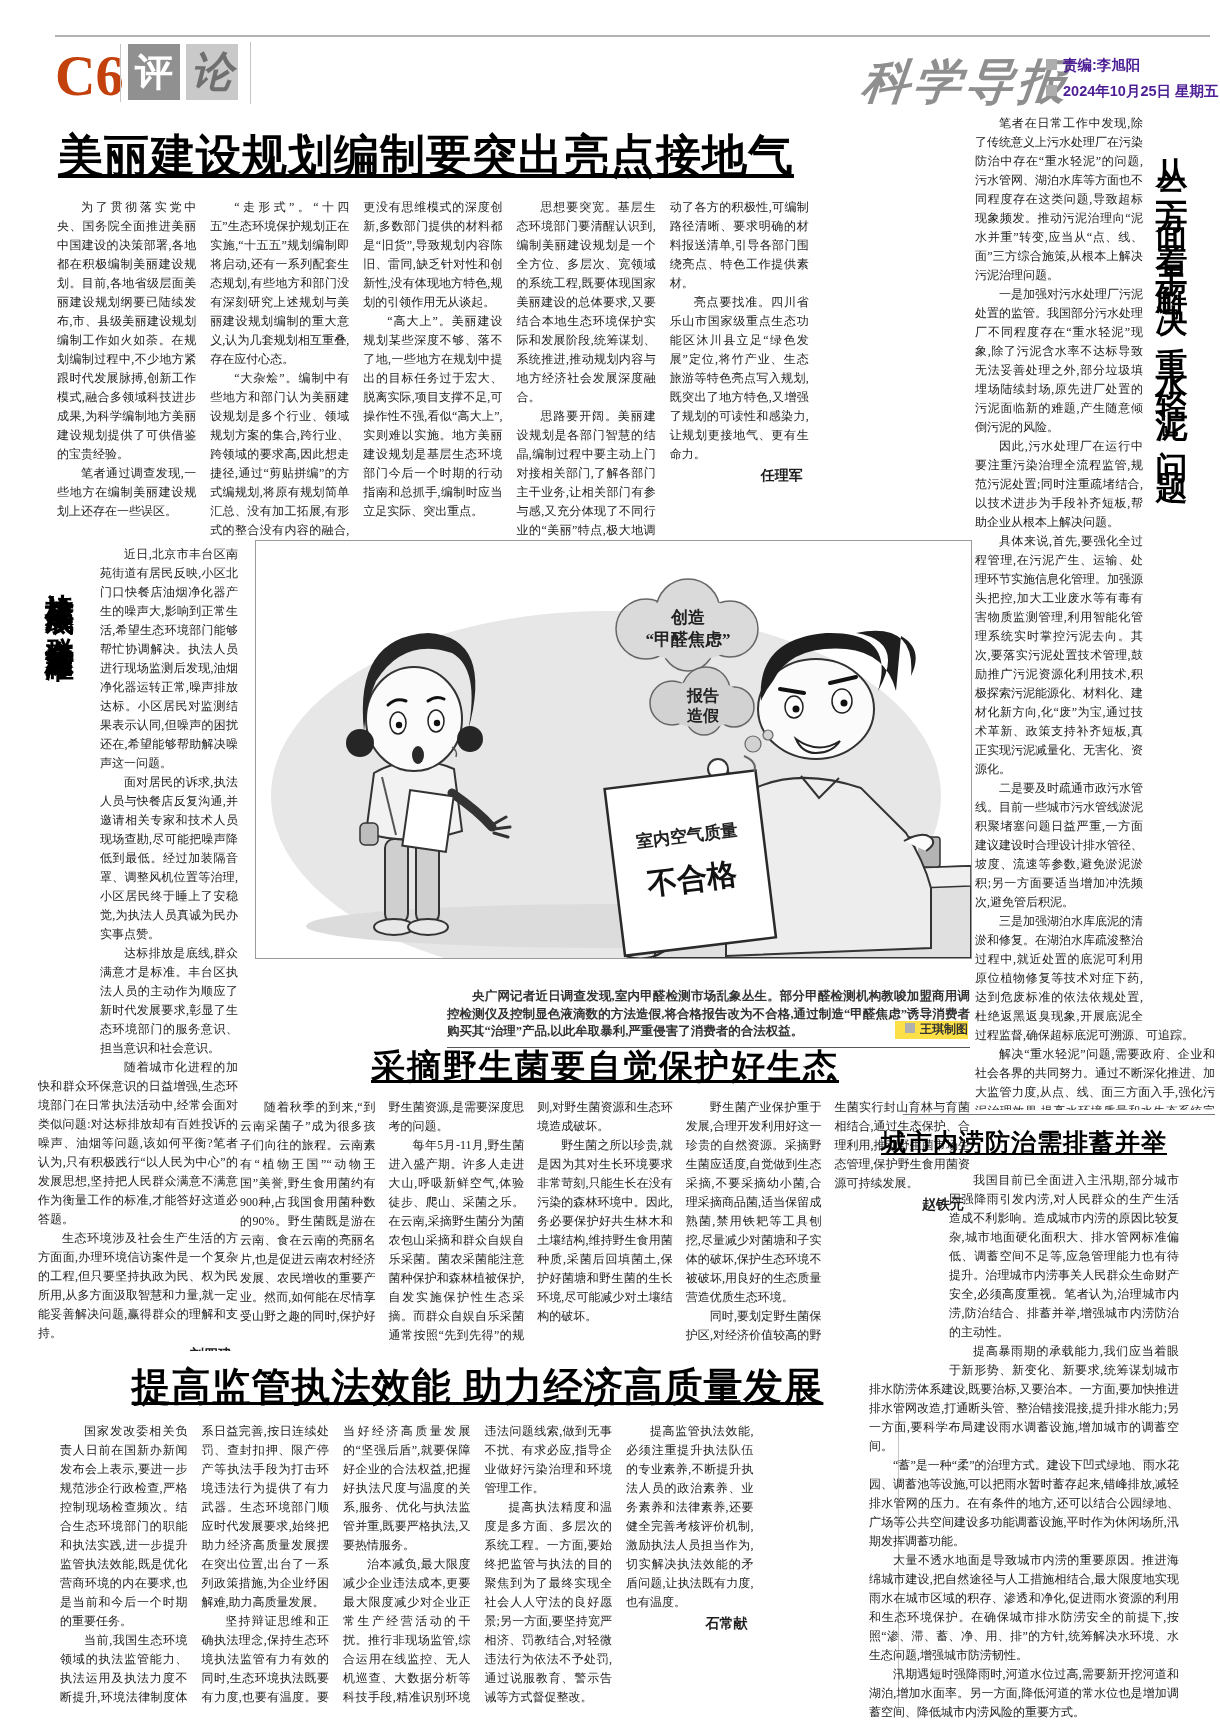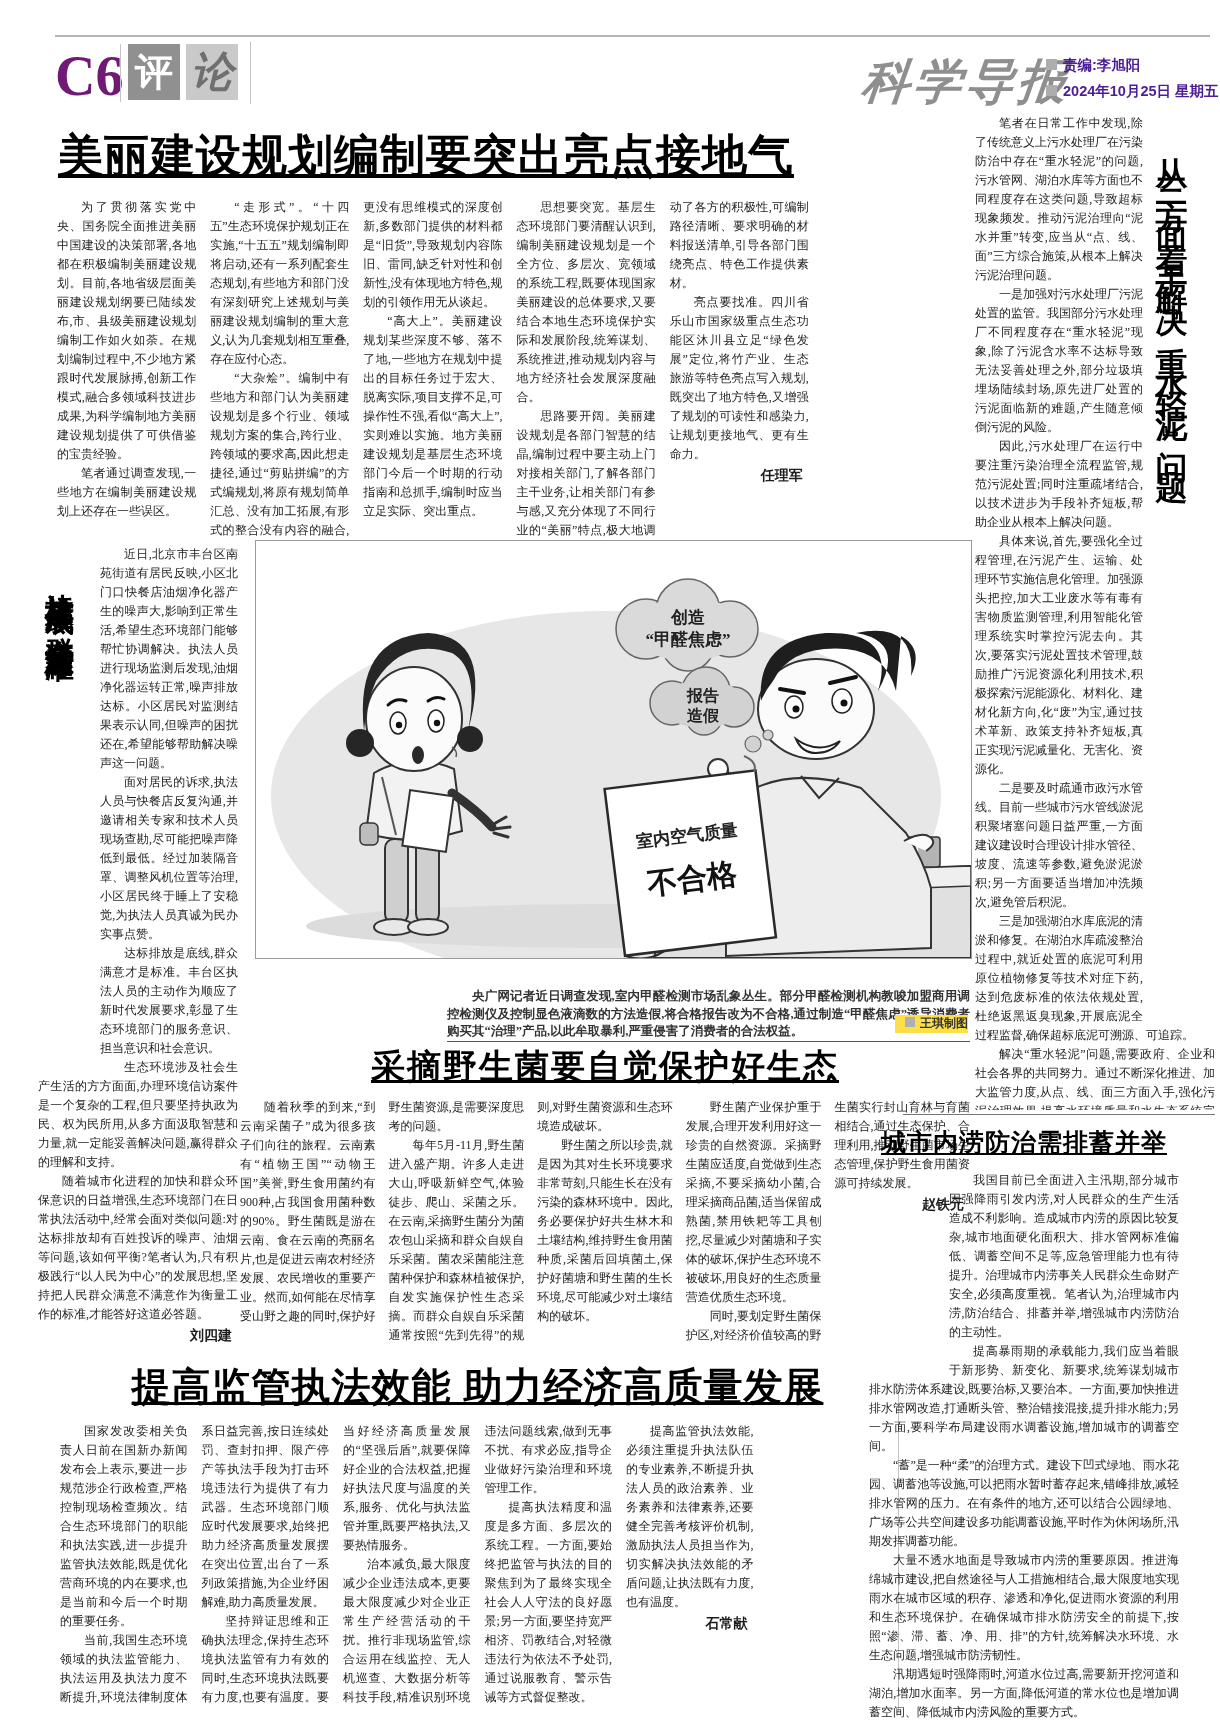--- a/index.html
+++ b/index.html
@@ -3,21 +3,21 @@
 <meta charset="utf-8">
 <style>
   html,body{margin:0;padding:0;background:#e9e9e9;}
   .page{position:relative;width:1220px;height:1725px;background:#ffffff;margin:0 auto;
         font-family:"Liberation Serif",serif;color:#1c1c1c;overflow:hidden;}
   .rule{position:absolute;background:#b3b3b3;}
   .vrule{position:absolute;background:#c4c4c4;width:1px;}
 
   
   .edition{position:absolute;left:55px;top:44px;font-family:"Liberation Serif",serif;
-           font-weight:bold;font-size:56px;color:#701a75;}
+           font-weight:bold;font-size:56px;color:#c2410c;}
   .logo-box{position:absolute;top:44px;width:52px;height:56px;display:flex;align-items:center;
             justify-content:center;}
   .logo-box.b1{left:128px;background:#909090;}
   .logo-box.b1 span{color:#fff;font-size:38px;font-weight:bold;font-family:"Liberation Sans",sans-serif;}
   .logo-box.b2{left:186px;background:#c9c9c9;}
   .logo-box.b2 span{color:#6f6f6f;font-size:42px;font-weight:bold;font-style:italic;
                     font-family:"Liberation Serif",serif;}
   .masthead{position:absolute;left:862px;top:50px;font-size:48px;color:#8f8f8f;font-weight:bold;
             font-style:italic;letter-spacing:4px;transform:skewX(-6deg);
             font-family:"Liberation Serif",serif;}
@@ -48,21 +48,21 @@
   
   .emission-body{position:absolute;left:38px;top:545px;width:200px;height:806px;}
   .emission-spacer{float:left;width:62px;height:515px;}
   .emission-vhead{left:40px;top:570px;height:500px;font-size:29px;letter-spacing:2px;}
 
   
   .cartoon{position:absolute;left:255px;top:540px;width:715px;height:417px;background:#fff;
            border:1px solid #9a9a9a;}
   .caption{position:absolute;left:447px;top:988px;width:523px;font-size:12.5px;line-height:17.5px;
            font-weight:bold;text-align:justify;color:#333;border-bottom:1px solid #555;
-           padding-bottom:0;}
+           padding-bottom:6px;}
   .caption .cap-text{text-indent:2em;display:block;}
   .credit{position:absolute;right:2px;bottom:8px;background:#fde047;padding-left:10px;
           font-family:"Liberation Sans",sans-serif;font-size:12px;color:#333;}
   .credit .sq{display:inline-block;width:10px;height:10px;background:#b0b0b0;margin-right:5px;}
 
   
   .mushroom-headline{position:absolute;left:240px;top:1044px;width:730px;text-align:center;
                      font-size:34px;letter-spacing:2px;}
   .mushroom-body{position:absolute;left:240px;top:1098px;width:730px;height:262px;}
 
@@ -127,22 +127,22 @@
 
   </div>
   <div class="v-head sludge-vhead">从三方面着手解决『重水轻泥』问题</div>
 
   <div class="emission-body body-text">
     <div class="emission-spacer"></div>
     <div>
         <p class="para">近日,北京市丰台区南苑街道有居民反映,小区北门口快餐店油烟净化器产生的噪声大,影响到正常生活,希望生态环境部门能够帮忙协调解决。执法人员进行现场监测后发现,油烟净化器运转正常,噪声排放达标。小区居民对监测结果表示认同,但噪声的困扰还在,希望能够帮助解决噪声这一问题。</p>
         <p class="para">面对居民的诉求,执法人员与快餐店反复沟通,并邀请相关专家和技术人员现场查勘,尽可能把噪声降低到最低。经过加装隔音罩、调整风机位置等治理,小区居民终于睡上了安稳觉,为执法人员真诚为民办实事点赞。</p>
         <p class="para">达标排放是底线,群众满意才是标准。丰台区执法人员的主动作为顺应了新时代发展要求,彰显了生态环境部门的服务意识、担当意识和社会意识。</p>
+        <p class="para">随着城市化进程的加快和群众环保意识的日益增强,生态环境部门在日常执法活动中,经常会面对类似问题:对达标排放却有百姓投诉的噪声、油烟等问题,该如何平衡?笔者认为,只有积极践行“以人民为中心”的发展思想,坚持把人民群众满意不满意作为衡量工作的标准,才能答好这道必答题。</p>
         <p class="para">生态环境涉及社会生产生活的方方面面,办理环境信访案件是一个复杂的工程,但只要坚持执政为民、权为民所用,从多方面汲取智慧和力量,就一定能妥善解决问题,赢得群众的理解和支持。</p>
-        <p class="para">随着城市化进程的加快和群众环保意识的日益增强,生态环境部门在日常执法活动中,经常会面对类似问题:对达标排放却有百姓投诉的噪声、油烟等问题,该如何平衡?笔者认为,只有积极践行“以人民为中心”的发展思想,坚持把人民群众满意不满意作为衡量工作的标准,才能答好这道必答题。</p>
       </div>
     <span class="byline">刘四建</span>
   </div>
   <div class="v-head emission-vhead">达标排放是底线　群众满意才是标准</div>
 
   <div class="cartoon">
     <svg width="715" height="417" viewBox="0 0 715 417">
       <ellipse cx="350" cy="255" rx="335" ry="185" fill="#e7e7e7"></ellipse>
       <ellipse cx="350" cy="385" rx="300" ry="22" fill="#dcdcdc"></ellipse>
 

